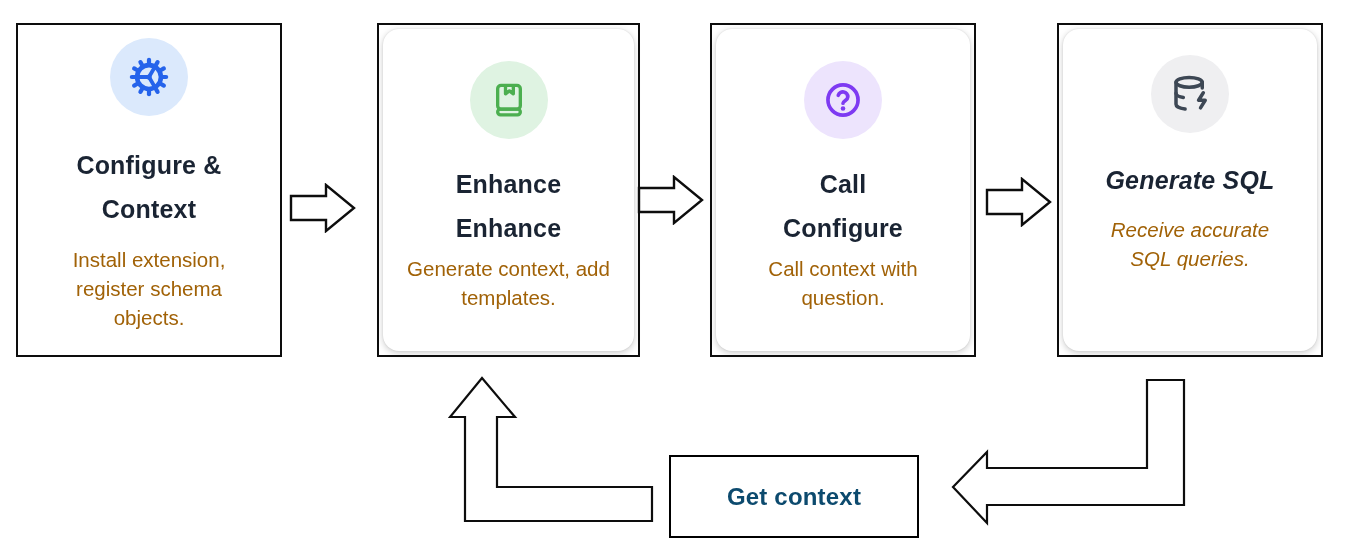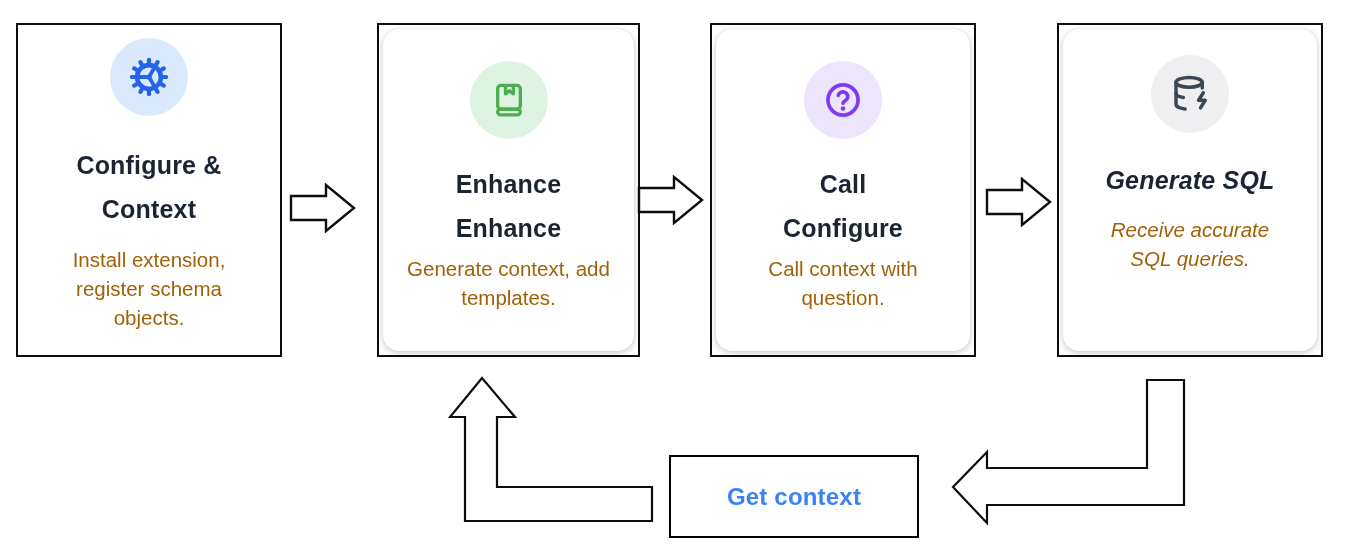--- a/index.html
+++ b/index.html
@@ -41,21 +41,21 @@
     line-height:29px;text-align:center;width:215px;
   }
   .card-1 .card-sub{margin-top:14px;width:200px;}
   .card-2 .card-sub,.card-3 .card-sub{margin-top:4px;}
   .card-4 .card-sub{margin-top:13px;width:205px;}
   .flow-arrow,.loop-arrow{position:absolute;}
   .loop-box{
     position:absolute;left:669px;top:455px;width:250px;height:83px;
     border:2.5px solid #000;box-sizing:border-box;background:#fff;
     display:flex;align-items:center;justify-content:center;
-    font-size:24px;font-weight:700;color:#3b82f6;letter-spacing:0.2px;
+    font-size:24px;font-weight:700;color:#0c4a6e;letter-spacing:0.2px;
   }
   svg.icon{display:block;}
 </style>
 </head>
 <body>
 
 <div class="canvas">
 
   <div class="step-card card-1">
     <div class="icon-circle" style="background: rgb(219, 233, 252); color: rgb(37, 99, 235);">

